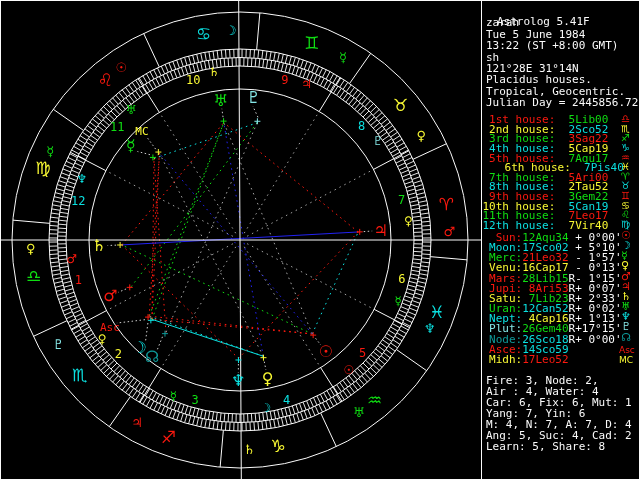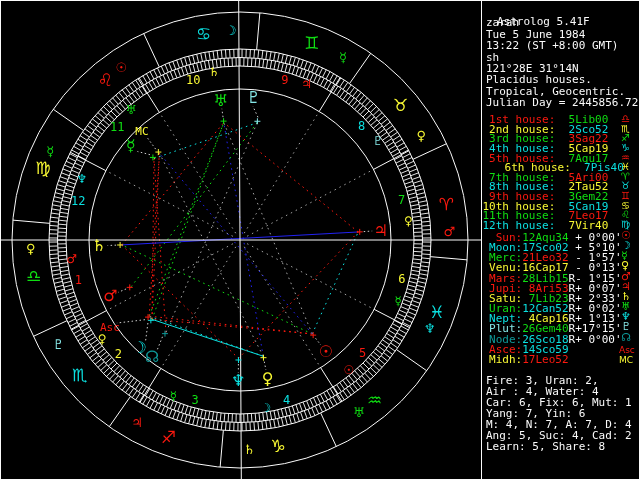--- a/index.html
+++ b/index.html
@@ -816,21 +816,21 @@
         <div class="ln" style="left: 482.5px; top: 323.35px;"><span style="color: rgb(134, 231, 231);"> Plut:</span><span style="color: rgb(15, 221, 18);">26Gem40</span><span style="color: rgb(251, 251, 251);">R</span><span style="color: rgb(251, 251, 251);">+17°15'</span></div>
         <div class="gl" style="left: 621px; top: 322.35px; color: rgb(134, 231, 231); font-size: 11px;">♇</div>
         <div class="ln" style="left: 482.5px; top: 333.5px;"><span style="color: rgb(14, 153, 153);"> Node:</span><span style="color: rgb(11, 224, 224);">26Sco18</span><span style="color: rgb(251, 251, 251);">R</span><span style="color: rgb(251, 251, 251);">+ 0°00'</span></div>
         <div class="gl" style="left: 621px; top: 332.5px; color: rgb(14, 153, 153); font-size: 11px;">☊</div>
         <div class="ln" style="left: 482.5px; top: 343.65px;"><span style="color: rgb(251, 25, 15);"> Asce:</span><span style="color: rgb(11, 224, 224);">14Sco59</span><span style="color: rgb(251, 251, 251);"> </span><span style="color: rgb(251, 251, 251);">       </span></div>
         <div class="gl" style="left: 619px; top: 344.65px; color: rgb(251, 25, 15); font-size: 9px;">Asc</div>
         <div class="ln" style="left: 482.5px; top: 353.8px;"><span style="color: rgb(250, 250, 51);"> Midh:</span><span style="color: rgb(251, 25, 15);">17Leo52</span><span style="color: rgb(251, 251, 251);"> </span><span style="color: rgb(251, 251, 251);">       </span></div>
         <div class="gl" style="left: 619px; top: 354.8px; color: rgb(250, 250, 51); font-size: 9px;">MC</div>
       </div>
     <div id="stat-lines">
-        <div class="ln" style="left: 486px; top: 375px; color: rgb(251, 251, 251);">Fire: 3, Uran: 2,</div>
+        <div class="ln" style="left: 486px; top: 375px; color: rgb(251, 251, 251);">Fire: 3, Node: 2,</div>
         <div class="ln" style="left: 486px; top: 386.05px; color: rgb(251, 251, 251);">Air : 4, Water: 4</div>
         <div class="ln" style="left: 486px; top: 397.1px; color: rgb(251, 251, 251);">Car: 6, Fix: 6, Mut: 1</div>
         <div class="ln" style="left: 486px; top: 408.15px; color: rgb(251, 251, 251);">Yang: 7, Yin: 6</div>
         <div class="ln" style="left: 486px; top: 419.2px; color: rgb(251, 251, 251);">M: 4, N: 7, A: 7, D: 4</div>
         <div class="ln" style="left: 486px; top: 430.25px; color: rgb(251, 251, 251);">Ang: 5, Suc: 4, Cad: 2</div>
         <div class="ln" style="left: 486px; top: 441.3px; color: rgb(251, 251, 251);">Learn: 5, Share: 8</div>
       </div>
   </div>
 </div>
 

